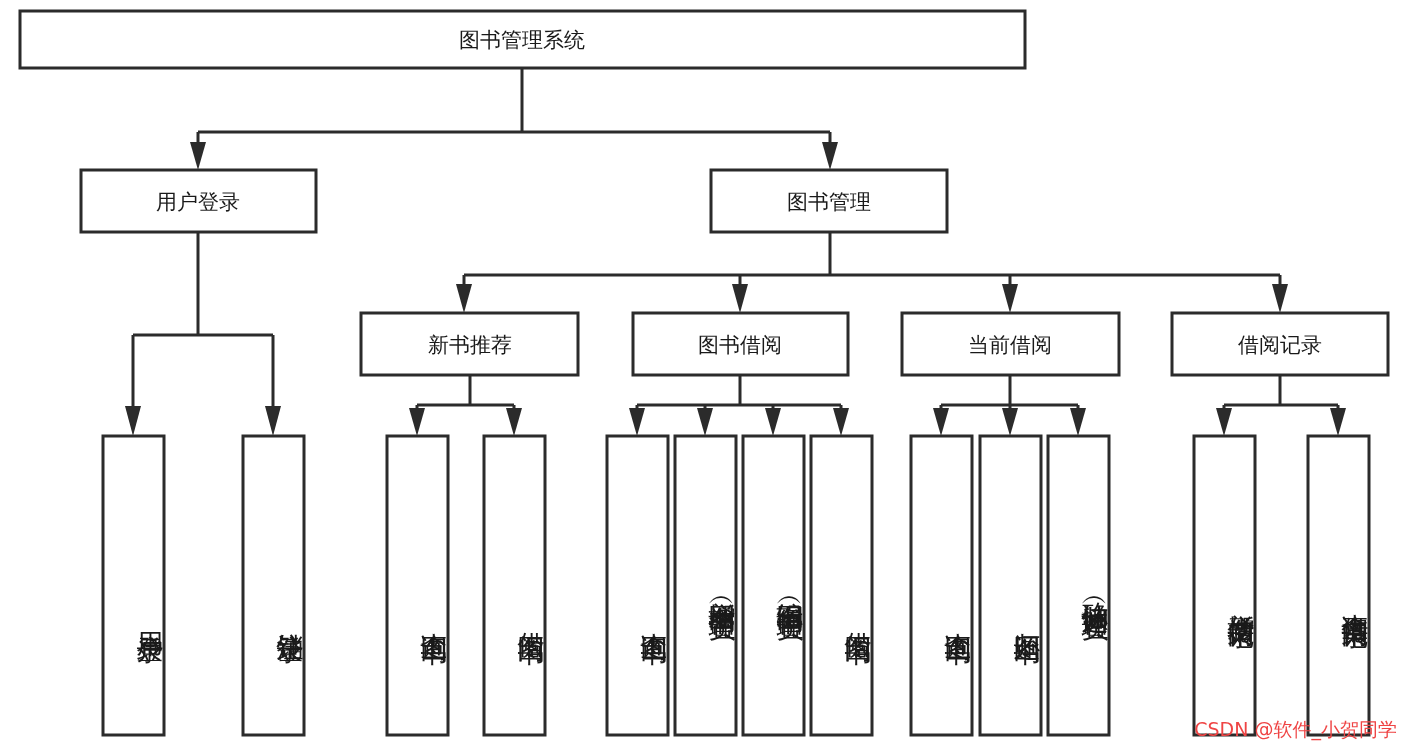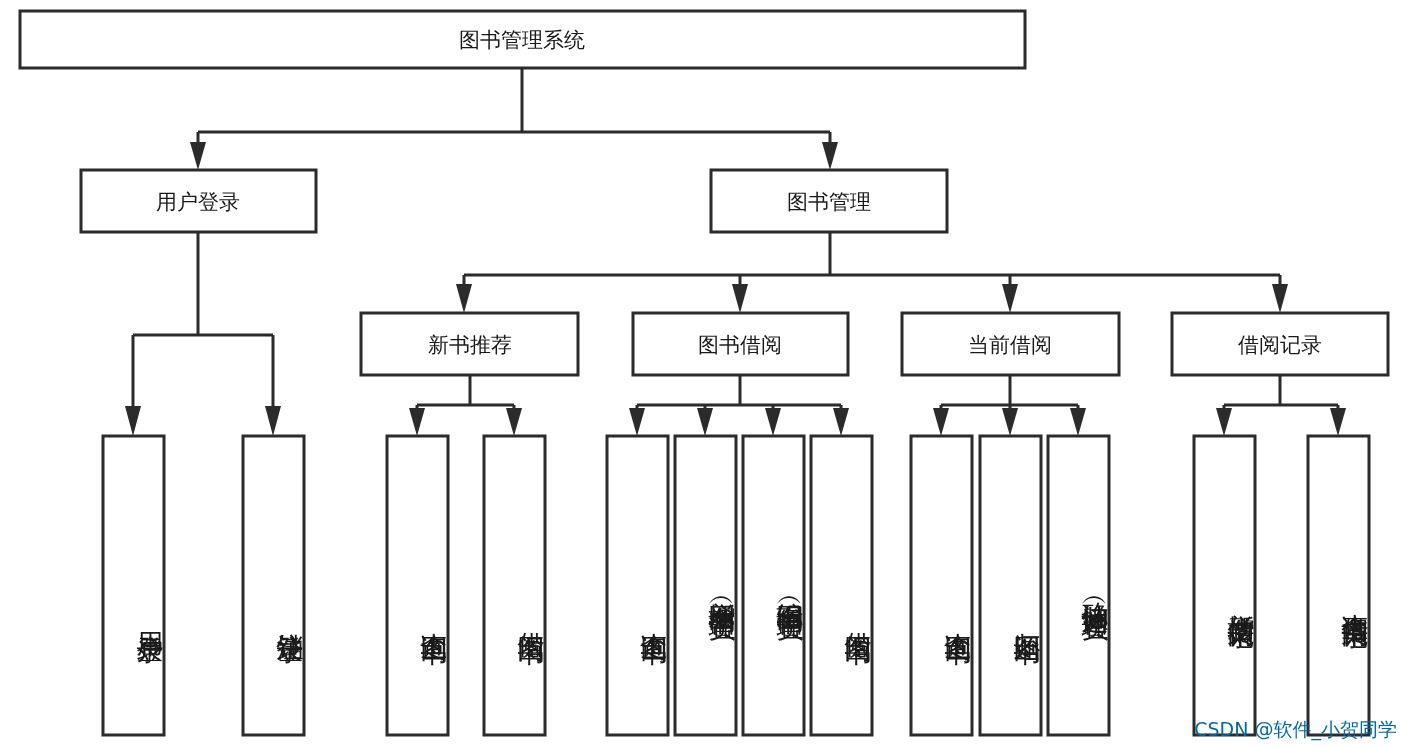--- a/index.html
+++ b/index.html
@@ -62,21 +62,21 @@
     justify-content: center;
     text-align: left;
     user-select: none;
   }
   .watermark {
     position: absolute;
     right: 8px;
     bottom: 4px;
     font-family: "DejaVu Sans", "Liberation Sans", sans-serif;
     font-size: 19px;
-    color: #0369a1;
+    color: #ef4444;
     white-space: nowrap;
     user-select: none;
   }
 </style>
 </head>
 <body>
 
 <div id="diagram-root">
 
   <svg class="canvas" viewBox="0 0 1405 747" xmlns="http://www.w3.org/2000/svg">

